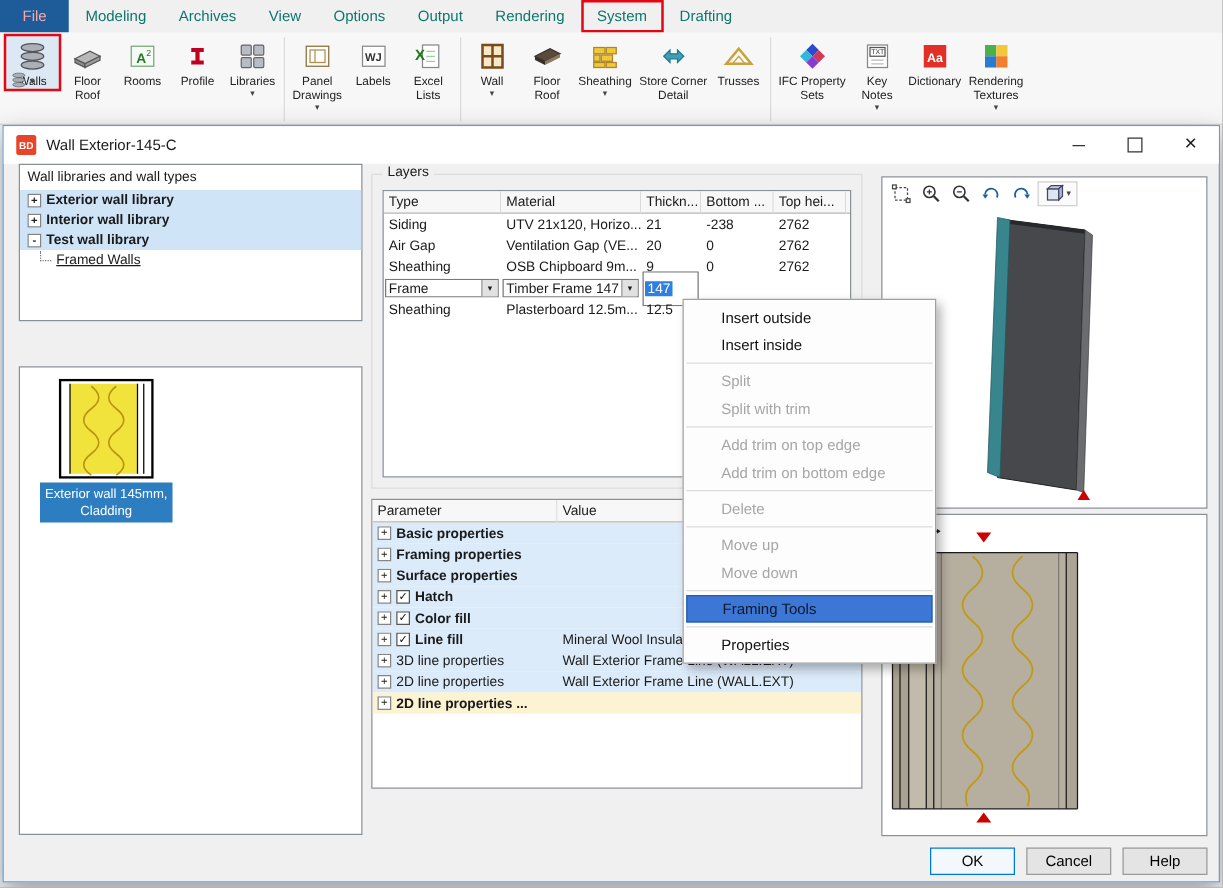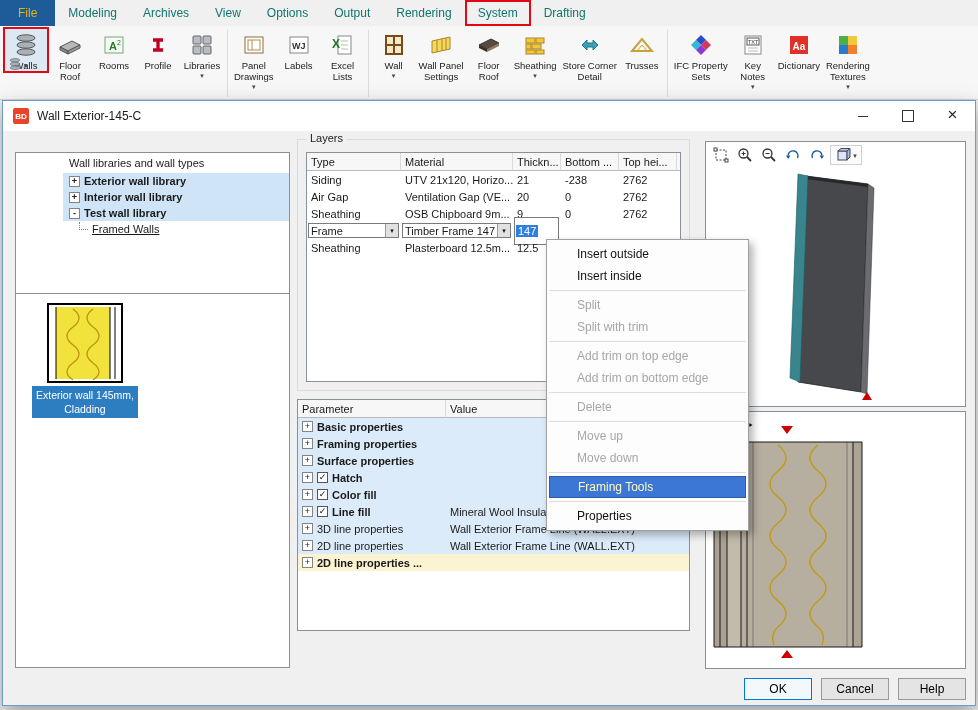--- a/index.html
+++ b/index.html
@@ -3,21 +3,21 @@
 <meta charset="utf-8">
 <style>
   * { margin:0; padding:0; box-sizing:border-box; }
   html,body { background:#9a9a9a; }
   body { font-family:"Liberation Sans", sans-serif; }
   .screen { position:relative; width:978px; height:710px; background:#f0f0f0; overflow:hidden; font-size:12px; color:#1a1a1a; }
 
   
   .menubar { position:absolute; top:0; left:0; right:0; height:26px; background:#f0f0f0; display:flex; align-items:stretch; }
   .menu-tab { padding:0 13px; display:flex; align-items:center; font-size:12px; color:#0f766e; }
-  .menu-tab.active { background:var(--file-blue); color:#eab308; padding:0 18px; }
+  .menu-tab.active { background:var(--file-blue); color:#fca5a5; padding:0 18px; }
   .menu-tab.hl { outline:2px solid var(--annotation-red); outline-offset:-2px; }
 
   
   .ribbon { position:absolute; top:26px; left:0; right:0; height:74px; background:#f7f7f7; border-bottom:1px solid #d5d5d5; display:flex; align-items:flex-start; padding:2px 1px 0 4px; }
   .ribbon-item { min-width:44px; padding:2px 3px 0; display:flex; flex-direction:column; align-items:center; }
   .ribbon-item.hl { outline:2px solid var(--annotation-red); outline-offset:-1px; background:#dce9f5; }
   .ribbon-item .icon { height:30px; display:flex; align-items:center; justify-content:center; }
   .ribbon-label { font-size:9.5px; line-height:1.15; text-align:center; white-space:pre-line; color:#222; margin-top:1px; }
   .caret { font-size:7px; color:#444; line-height:1; }
   .ribbon-sep { width:1px; align-self:stretch; background:#dcdcdc; margin:2px 3px; }
@@ -31,21 +31,21 @@
   .win-controls { margin-left:auto; display:flex; height:100%; }
   .win-btn { width:45px; display:flex; align-items:center; justify-content:center; }
   .win-btn.min::before { content:""; width:10px; height:1px; background:#333; }
   .win-btn.max::before { content:""; width:10px; height:10px; border:1px solid #333; }
   .win-btn.close::before { content:"×"; font-size:17px; color:#222; margin-top:-2px; }
   .dialog-body { position:relative; height:574px; }
 
   .panel { position:absolute; background:#fff; border:1px solid #8a9097; }
 
   
-  .tree-panel { left:12px; top:21px; width:275px; height:145px;padding-left:47px; }
+  .tree-panel { left:12px; top:0; width:275px; height:126px; }
   .tree-header { height:20px; display:flex; align-items:center; padding-left:6px; font-size:11px; }
   .tree-item { height:16px; display:flex; align-items:center; font-size:11px; padding-left:4px; white-space:nowrap; }
   .tree-item.bg { background:var(--tree-blue); font-weight:bold; }
   .tree-item.child { padding-left:10px; font-weight:normal;text-decoration:underline; }
   .elbow { width:9px; height:8px; border-left:1px dotted #808080; border-bottom:1px dotted #808080; margin:-6px 4px 0 6px; flex:none; }
   .expand-box { display:inline-flex; width:11px; height:11px; border:1px solid #848484; background:#fff; font-size:9px; line-height:9px; align-items:center; justify-content:center; margin:0 4px 0 2px; flex:none; color:#222; }
 
   
   .thumb-panel { left:12px; top:162px; width:275px; height:375px; }
   .thumb { position:absolute; left:31px; top:9px; }
@@ -82,21 +82,21 @@
   .preview2d { left:702px; top:280px; width:261px; height:258px; }
   .tb { position:absolute; top:3px; left:4px; display:flex; gap:2px; z-index:5; }
   .tb-btn { width:22px; height:20px; background:transparent; border:1px solid transparent; display:flex; align-items:center; justify-content:center; padding:0; }
   .tb-btn.wide { width:32px; gap:2px; border-color:#d0d0d0; background:#fbfbfb; }
   .scene { position:absolute; inset:0; pointer-events:none; }
 
   
   .context-menu { position:absolute; left:543px; top:108px; width:203px; background:#fdfdfd; border:1px solid #a0a0a0; box-shadow:4px 4px 8px rgba(0,0,0,.3); padding:3px 0; z-index:50; }
   .cm-item { height:22px; display:flex; align-items:center; padding-left:30px; font-size:12px; color:#111; }
   .cm-item.disabled { color:#a6a6a6; }
-  .cm-item.hl { background:var(--menu-hl); color:#fef9c3; border:1px solid #2a5ca8; margin:0 2px; padding-left:28px; }
+  .cm-item.hl { background:var(--menu-hl); color:#0f172a; border:1px solid #2a5ca8; margin:0 2px; padding-left:28px; }
   .cm-sep { height:1px; background:#dcdcdc; margin:3px 2px; }
 
   
   .btn { position:absolute; top:547px; width:68px; height:22px; background:#e4e4e4; border:1px solid #9a9a9a; font-size:12px; font-family:inherit; display:flex; align-items:center; justify-content:center; }
   .btn.ok { left:741px; background:#f3f8fd; border:1px solid var(--ok-border); }
   .btn.cancel { left:818px; }
   .btn.help { left:895px; }
 </style>
 </head>
 <body>
@@ -212,32 +212,20 @@
       <div class="ribbon-item">
         <span class="icon">
           <svg width="24" height="26" viewBox="0 0 24 24">
             <rect x="4" y="3" width="16" height="18" fill="#f5e9c8" stroke="#7a4a1a" stroke-width="2"></rect>
             <line x1="12" y1="3" x2="12" y2="21" stroke="#7a4a1a" stroke-width="2"></line>
             <line x1="4" y1="12" x2="20" y2="12" stroke="#7a4a1a" stroke-width="2"></line>
           </svg>
         </span>
         <span class="ribbon-label">Wall</span>
         <span class="caret">▾</span>
-      </div>
-      <div class="ribbon-item">
-        <span class="icon">
-          <svg width="26" height="24" viewBox="0 0 24 24">
-            <polygon points="3,8 21,4 21,16 3,20" fill="#f7d75a" stroke="#a8872a"></polygon>
-            <line x1="8" y1="6.9" x2="8" y2="18.9" stroke="#a8872a"></line>
-            <line x1="13" y1="5.8" x2="13" y2="17.8" stroke="#a8872a"></line>
-            <line x1="17" y1="4.9" x2="17" y2="16.9" stroke="#a8872a"></line>
-          </svg>
-        </span>
-        <span class="ribbon-label">Wall Panel
-Settings</span>
       </div>
       <div class="ribbon-item">
         <span class="icon">
           <svg width="26" height="24" viewBox="0 0 24 24">
             <polygon points="2,12 14,6 22,10 10,16" fill="#5a4a3a" stroke="#333"></polygon>
             <polygon points="2,12 10,16 10,19 2,15" fill="#3a2f24"></polygon>
             <polygon points="10,16 22,10 22,13 10,19" fill="#8a7a5e"></polygon>
           </svg>
         </span>
         <span class="ribbon-label">Floor

